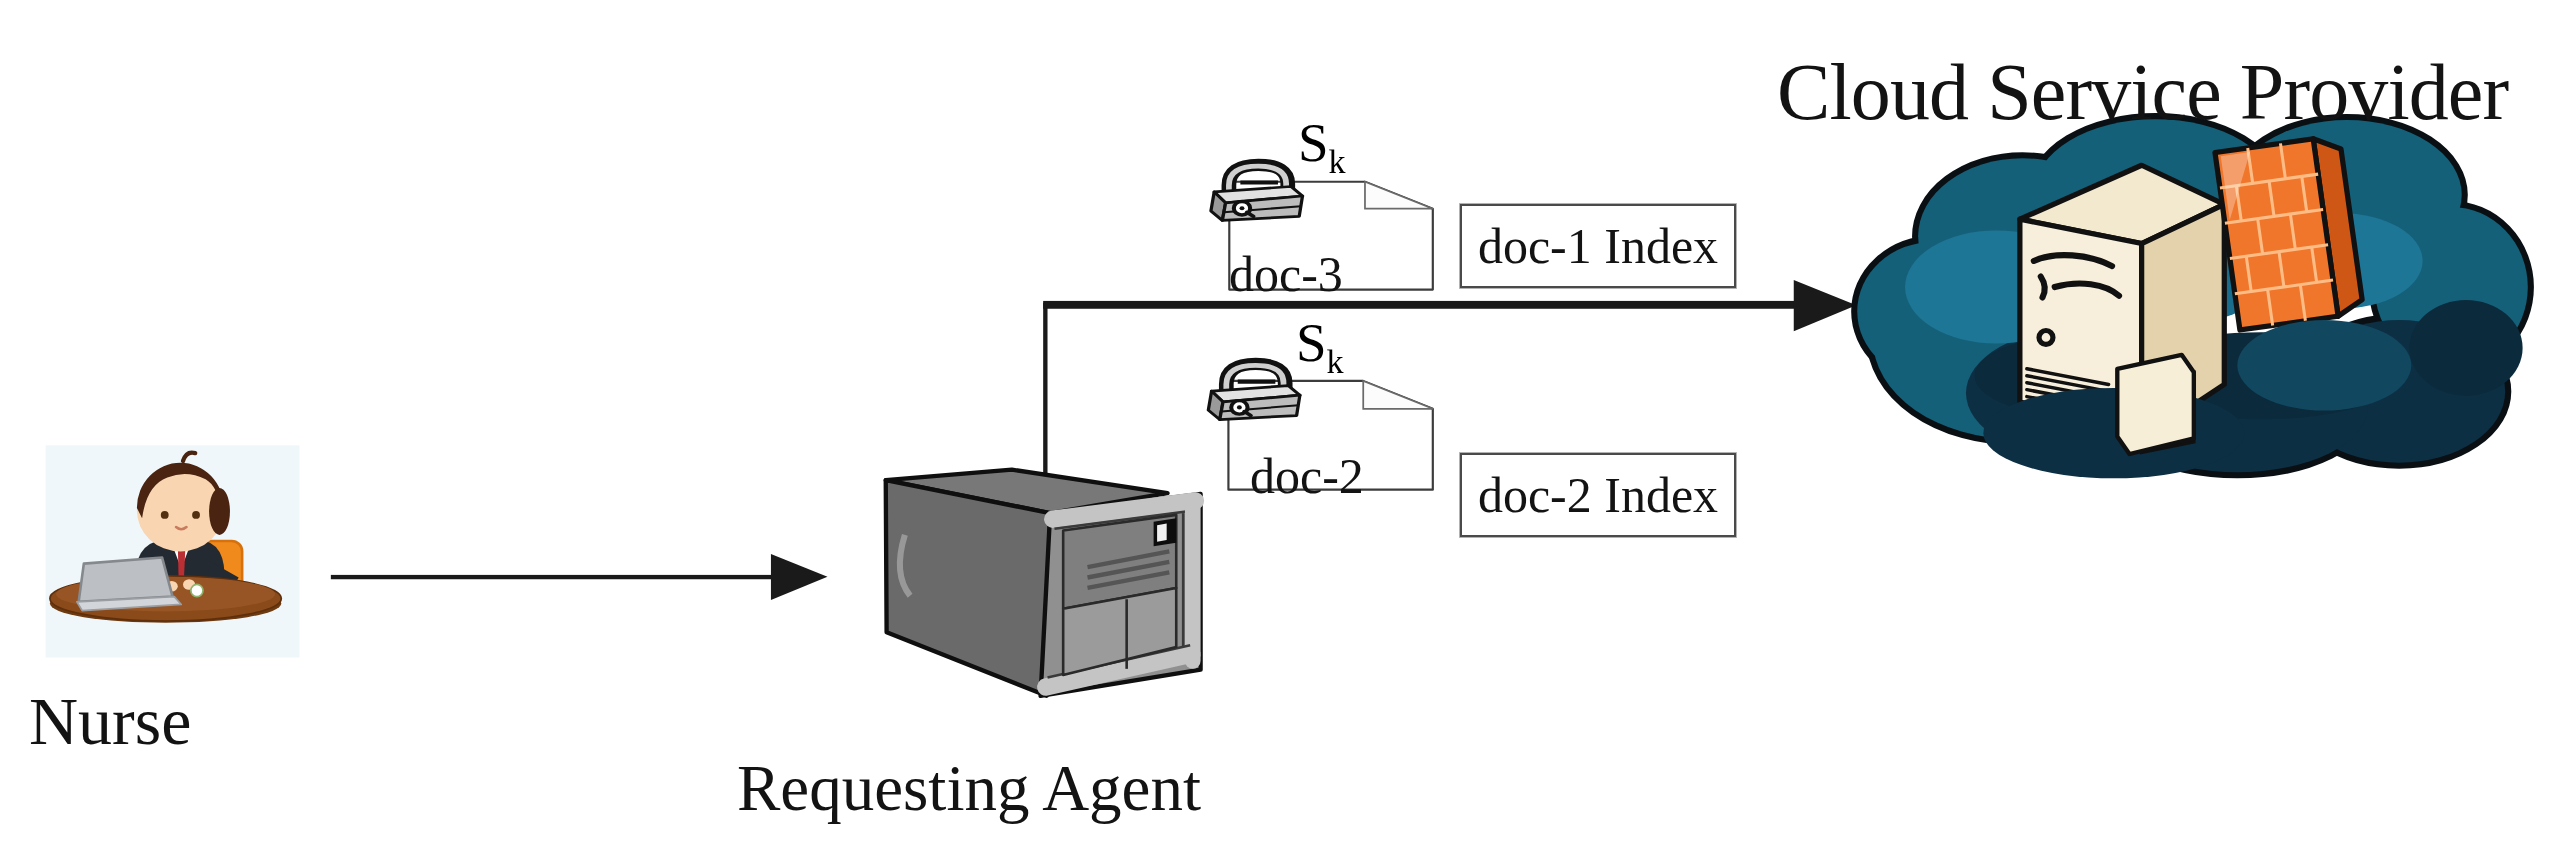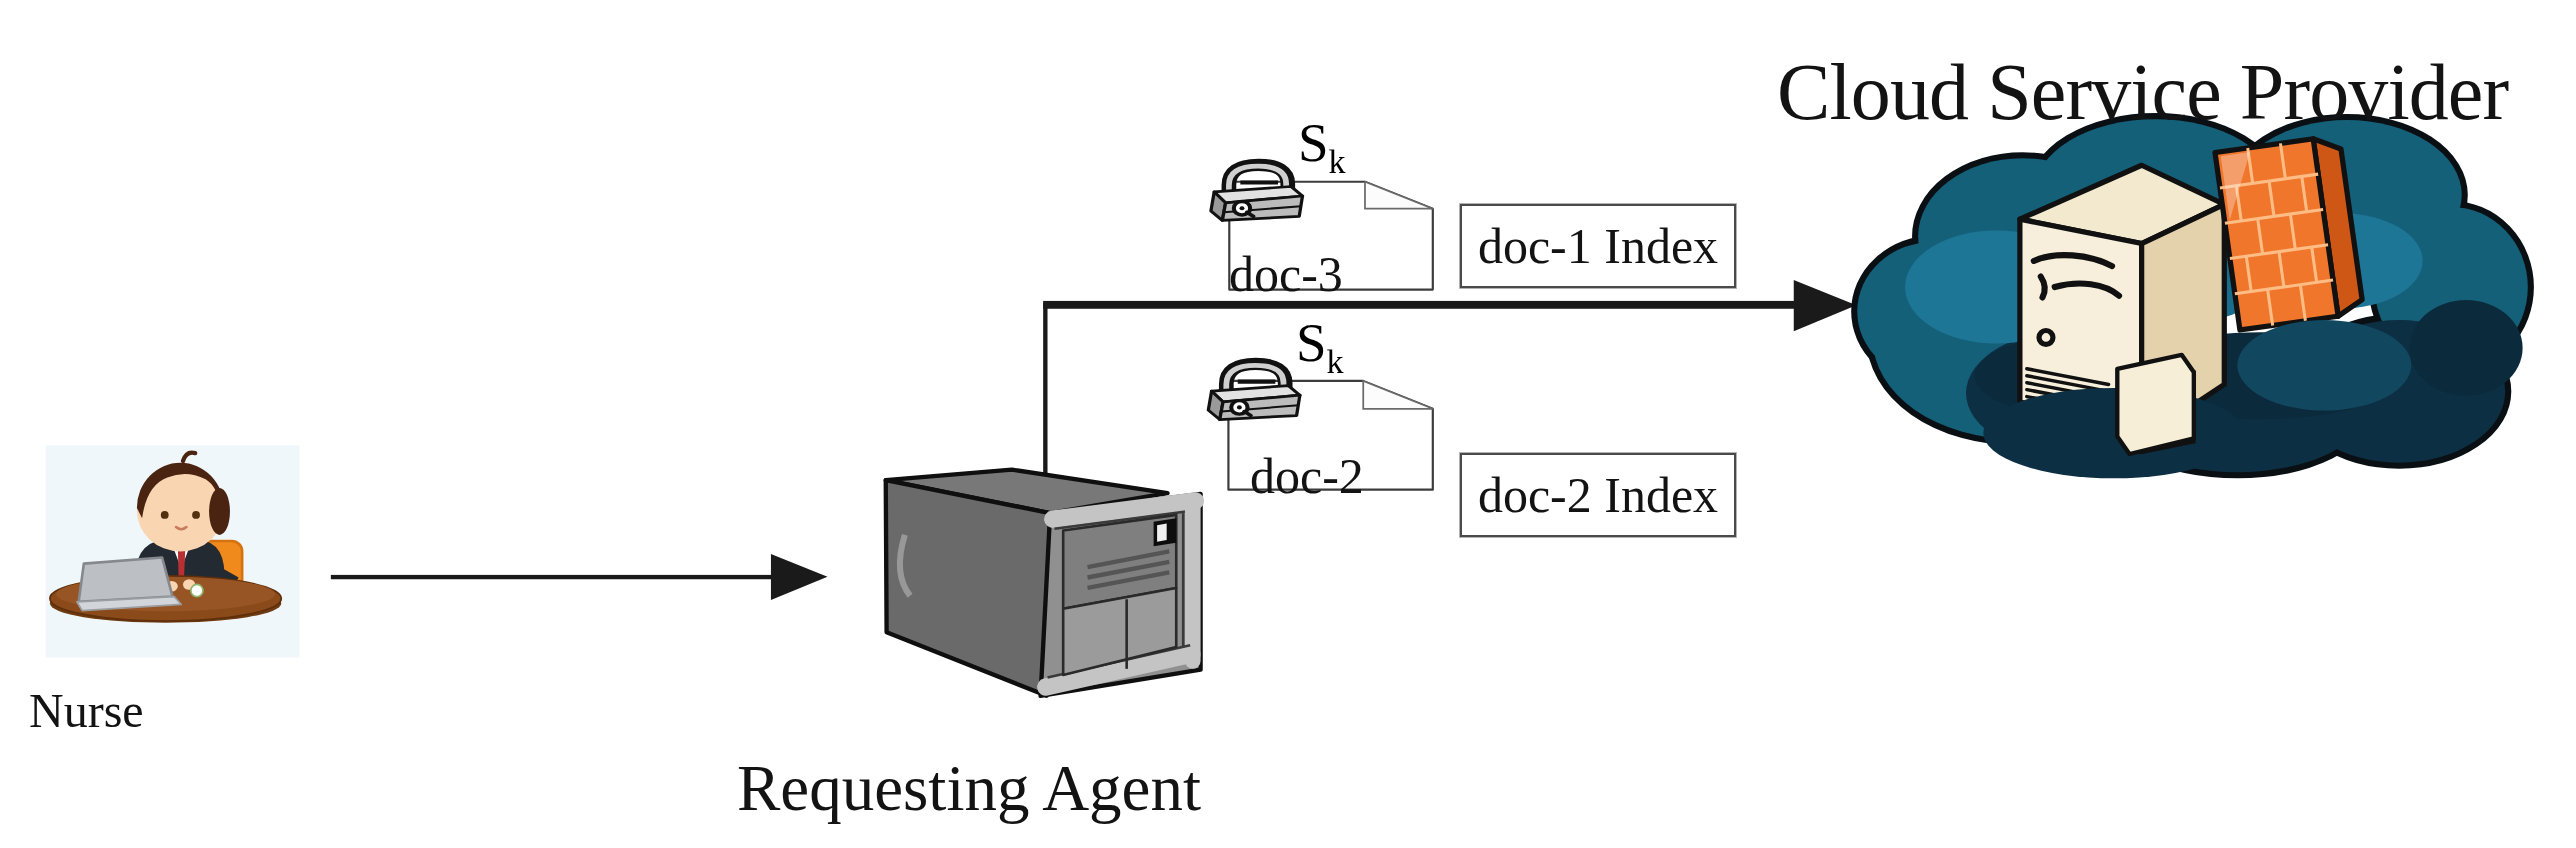--- a/index.html
+++ b/index.html
@@ -1,21 +1,21 @@
 <!DOCTYPE html>
 <html style="--arrow: #1a1a1a; --cloud: #156079; --cloud_dark: #0d2f43; --firewall: #f0762c; --tower_beige: #f2e9cf; --server_gray: #909090; --server_side: #6a6a6a; --desk_brown: #8a4a1a; --chair_orange: #f08a1d;font-size:14px"><head>
 <meta charset="utf-8">
 <style>
   html,body{margin:0;padding:0;background:#ffffff;}
   #canvas{position:relative;width:2576px;height:848px;background:#ffffff;overflow:hidden;
           font-family:"Liberation Serif",serif;}
   #art{position:absolute;left:0;top:0;}
   .label{position:absolute;color:#131313;text-align:left;line-height:1;white-space:nowrap;
          font-family:"Liberation Serif",serif;margin-top:28px;}
-  .lbl-nurse{left:29px;top:659px;width:261px;font-size:48px;}
+  .lbl-nurse{left:29px;top:659px;width:261px;font-size:68px;}
   .lbl-agent{left:737px;top:728px;width:609px;font-size:65px;}
   .lbl-cloud{left:1777px;top:24px;width:783px;font-size:80px;letter-spacing:-0.9px;}
   .lbl-doc1{left:1229px;top:221px;width:204px;font-size:50px;}
   .lbl-doc2{left:1228px;top:423px;width:240px;font-size:50px;padding-left:22px;}
   .sk{position:absolute;font-size:55px;color:#000000;line-height:1;}
   .sk sub{font-size:0.62em;line-height:0;}
   .sk1{left:1298px;top:115px;}
   .sk2{left:1296px;top:315px;}
   .index-box{position:absolute;width:272px;height:80px;background:#ffffff;
              border:2.6px solid #4a4a4a;box-shadow:0 0 0 0.9px #aaaaaa;

